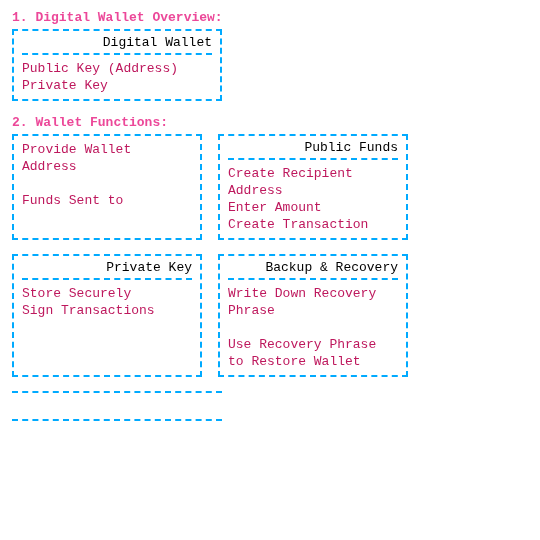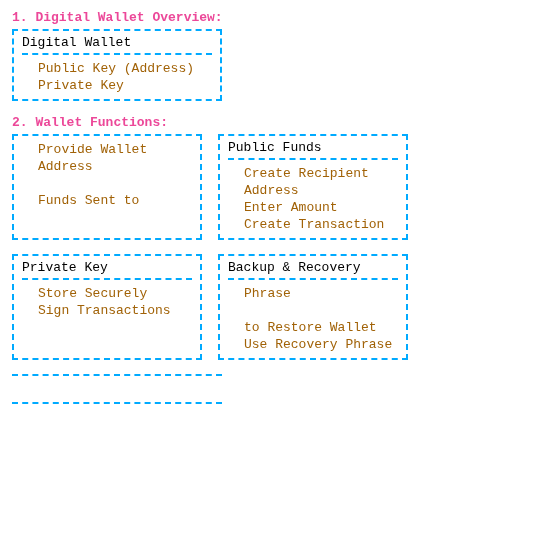--- a/index.html
+++ b/index.html
@@ -25,27 +25,26 @@
     .box {
       border: 2px dashed #00aaff;
       padding: 4px 8px;
       min-width: 190px;
       max-width: 220px;
     }
     .box-title {
       border-bottom: 2px dashed #00aaff;
       padding-bottom: 3px;
       margin-bottom: 4px;
-      text-align: left;
+      text-align: right;
       color: #000;
     }
     .box-content {
-      color: #a16207;
+      color: #be185d;
       padding-top: 2px;
-      margin-left: 16px;
     }
     .box-content div {
       margin-bottom: 2px;
     }
     .section {
       margin-bottom: 14px;
     }
     .full-width-box {
       border: 2px dashed #00aaff;
       padding: 4px 8px;
@@ -98,24 +97,25 @@
       <div class="box" style="padding-bottom: 30px;">
         <div class="box-title">Private Key</div>
         <div class="box-content">
           <div>Store Securely</div>
           <div>Sign Transactions</div>
         </div>
       </div>
       <div class="box">
         <div class="box-title">Backup &amp; Recovery</div>
         <div class="box-content">
+          <div>Write Down Recovery</div>
           <div>Phrase</div>
           <div>&nbsp;</div>
+          <div>Use Recovery Phrase</div>
           <div>to Restore Wallet</div>
-          <div>Use Recovery Phrase</div>
         </div>
       </div>
     </div>
   </div>
 
   <div style="border-top: 2px dashed #00aaff; width: 210px; margin-top: 4px; padding-top: 6px; border-bottom: 2px dashed #00aaff; height: 30px;">
   </div>
 
 </div>
 

